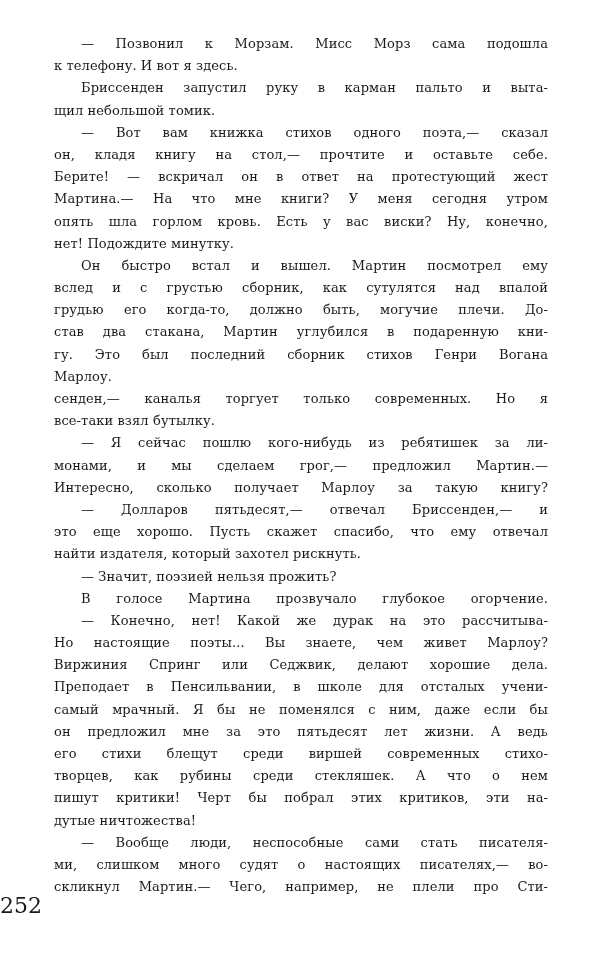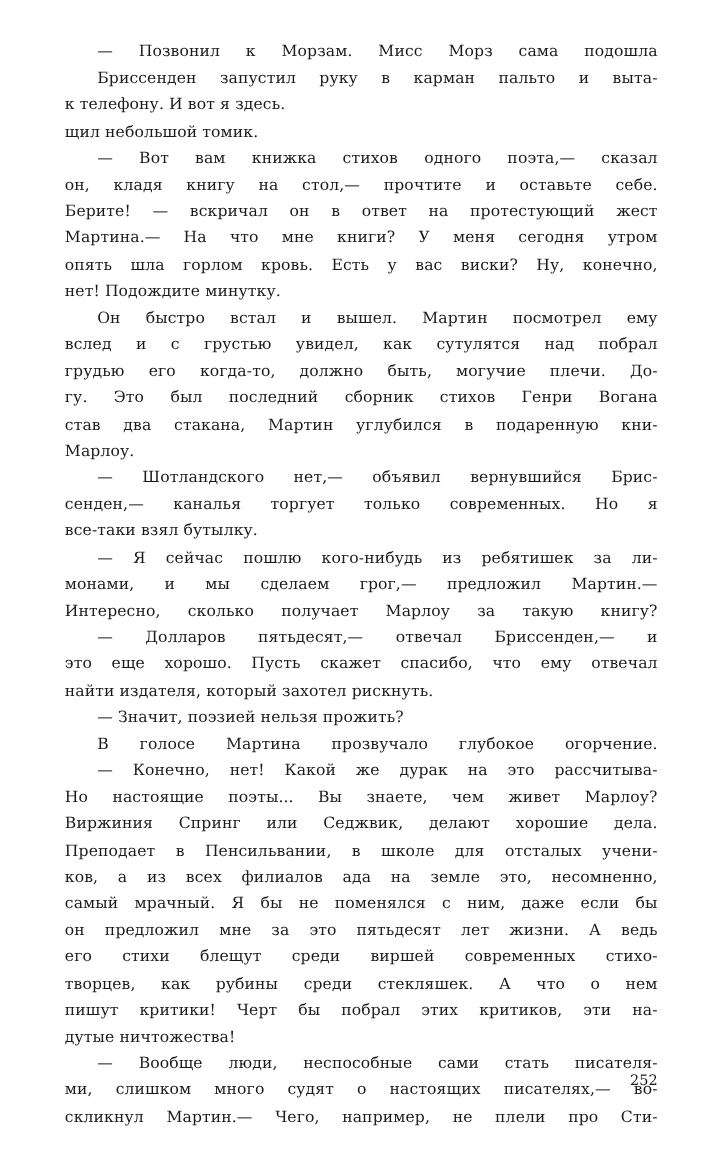--- a/index.html
+++ b/index.html
@@ -34,61 +34,59 @@
       padding-left: 27px;
     }
     .line.last {
       text-align-last: left;
     }
     .pagenum {
       position: absolute;
       left: 0;
       width: 548px;
       top: 893px;
-      text-align: right;
-      font-size: 12px;
+      text-align: left;
+      font-size: 22px;
       font-family: "DejaVu Serif", "Liberation Serif", serif;
     }
   </style>
 </head>
 <body>
 
 <div class="page" id="page-body">
     <div class="line indent">— Позвонил к Морзам. Мисс Морз сама подошла</div>
+    <div class="line last">к телефону. И вот я здесь.</div>
     <div class="line indent">Бриссенден запустил руку в карман пальто и выта-</div>
-    <div class="line last">к телефону. И вот я здесь.</div>
     <div class="line last">щил небольшой томик.</div>
     <div class="line indent">— Вот вам книжка стихов одного поэта,— сказал</div>
     <div class="line">он, кладя книгу на стол,— прочтите и оставьте себе.</div>
     <div class="line">Берите! — вскричал он в ответ на протестующий жест</div>
     <div class="line">Мартина.— На что мне книги? У меня сегодня утром</div>
     <div class="line">опять шла горлом кровь. Есть у вас виски? Ну, конечно,</div>
     <div class="line last">нет! Подождите минутку.</div>
     <div class="line indent">Он быстро встал и вышел. Мартин посмотрел ему</div>
-    <div class="line">вслед и с грустью увидел, как сутулятся над побрал</div>
+    <div class="line">вслед и с грустью сборник, как сутулятся над впалой</div>
     <div class="line">грудью его когда-то, должно быть, могучие плечи. До-</div>
+    <div class="line">став два стакана, Мартин углубился в подаренную кни-</div>
     <div class="line">гу. Это был последний сборник стихов Генри Вогана</div>
-    <div class="line">став два стакана, Мартин углубился в подаренную кни-</div>
     <div class="line last">Марлоу.</div>
-    <div class="line indent">— Шотландского нет,— объявил вернувшийся Брис-</div>
     <div class="line">сенден,— каналья торгует только современных. Но я</div>
     <div class="line last">все-таки взял бутылку.</div>
     <div class="line indent">— Я сейчас пошлю кого-нибудь из ребятишек за ли-</div>
     <div class="line">монами, и мы сделаем грог,— предложил Мартин.—</div>
     <div class="line">Интересно, сколько получает Марлоу за такую книгу?</div>
     <div class="line indent">— Долларов пятьдесят,— отвечал Бриссенден,— и</div>
     <div class="line">это еще хорошо. Пусть скажет спасибо, что ему отвечал</div>
     <div class="line last">найти издателя, который захотел рискнуть.</div>
     <div class="line indent last">— Значит, поэзией нельзя прожить?</div>
     <div class="line indent">В голосе Мартина прозвучало глубокое огорчение.</div>
     <div class="line indent">— Конечно, нет! Какой же дурак на это рассчитыва-</div>
     <div class="line">Но настоящие поэты... Вы знаете, чем живет Марлоу?</div>
     <div class="line">Виржиния Спринг или Седжвик, делают хорошие дела.</div>
     <div class="line">Преподает в Пенсильвании, в школе для отсталых учени-</div>
-    <div class="line">ков, а из всех филиалов ада на земле это, несомненно,</div>
     <div class="line">самый мрачный. Я бы не поменялся с ним, даже если бы</div>
     <div class="line">он предложил мне за это пятьдесят лет жизни. А ведь</div>
     <div class="line">его стихи блещут среди виршей современных стихо-</div>
     <div class="line">творцев, как рубины среди стекляшек. А что о нем</div>
     <div class="line">пишут критики! Черт бы побрал этих критиков, эти на-</div>
     <div class="line last">дутые ничтожества!</div>
     <div class="line indent">— Вообще люди, неспособные сами стать писателя-</div>
     <div class="line">ми, слишком много судят о настоящих писателях,— во-</div>
     <div class="line">скликнул Мартин.— Чего, например, не плели про Сти-</div>
   </div>

